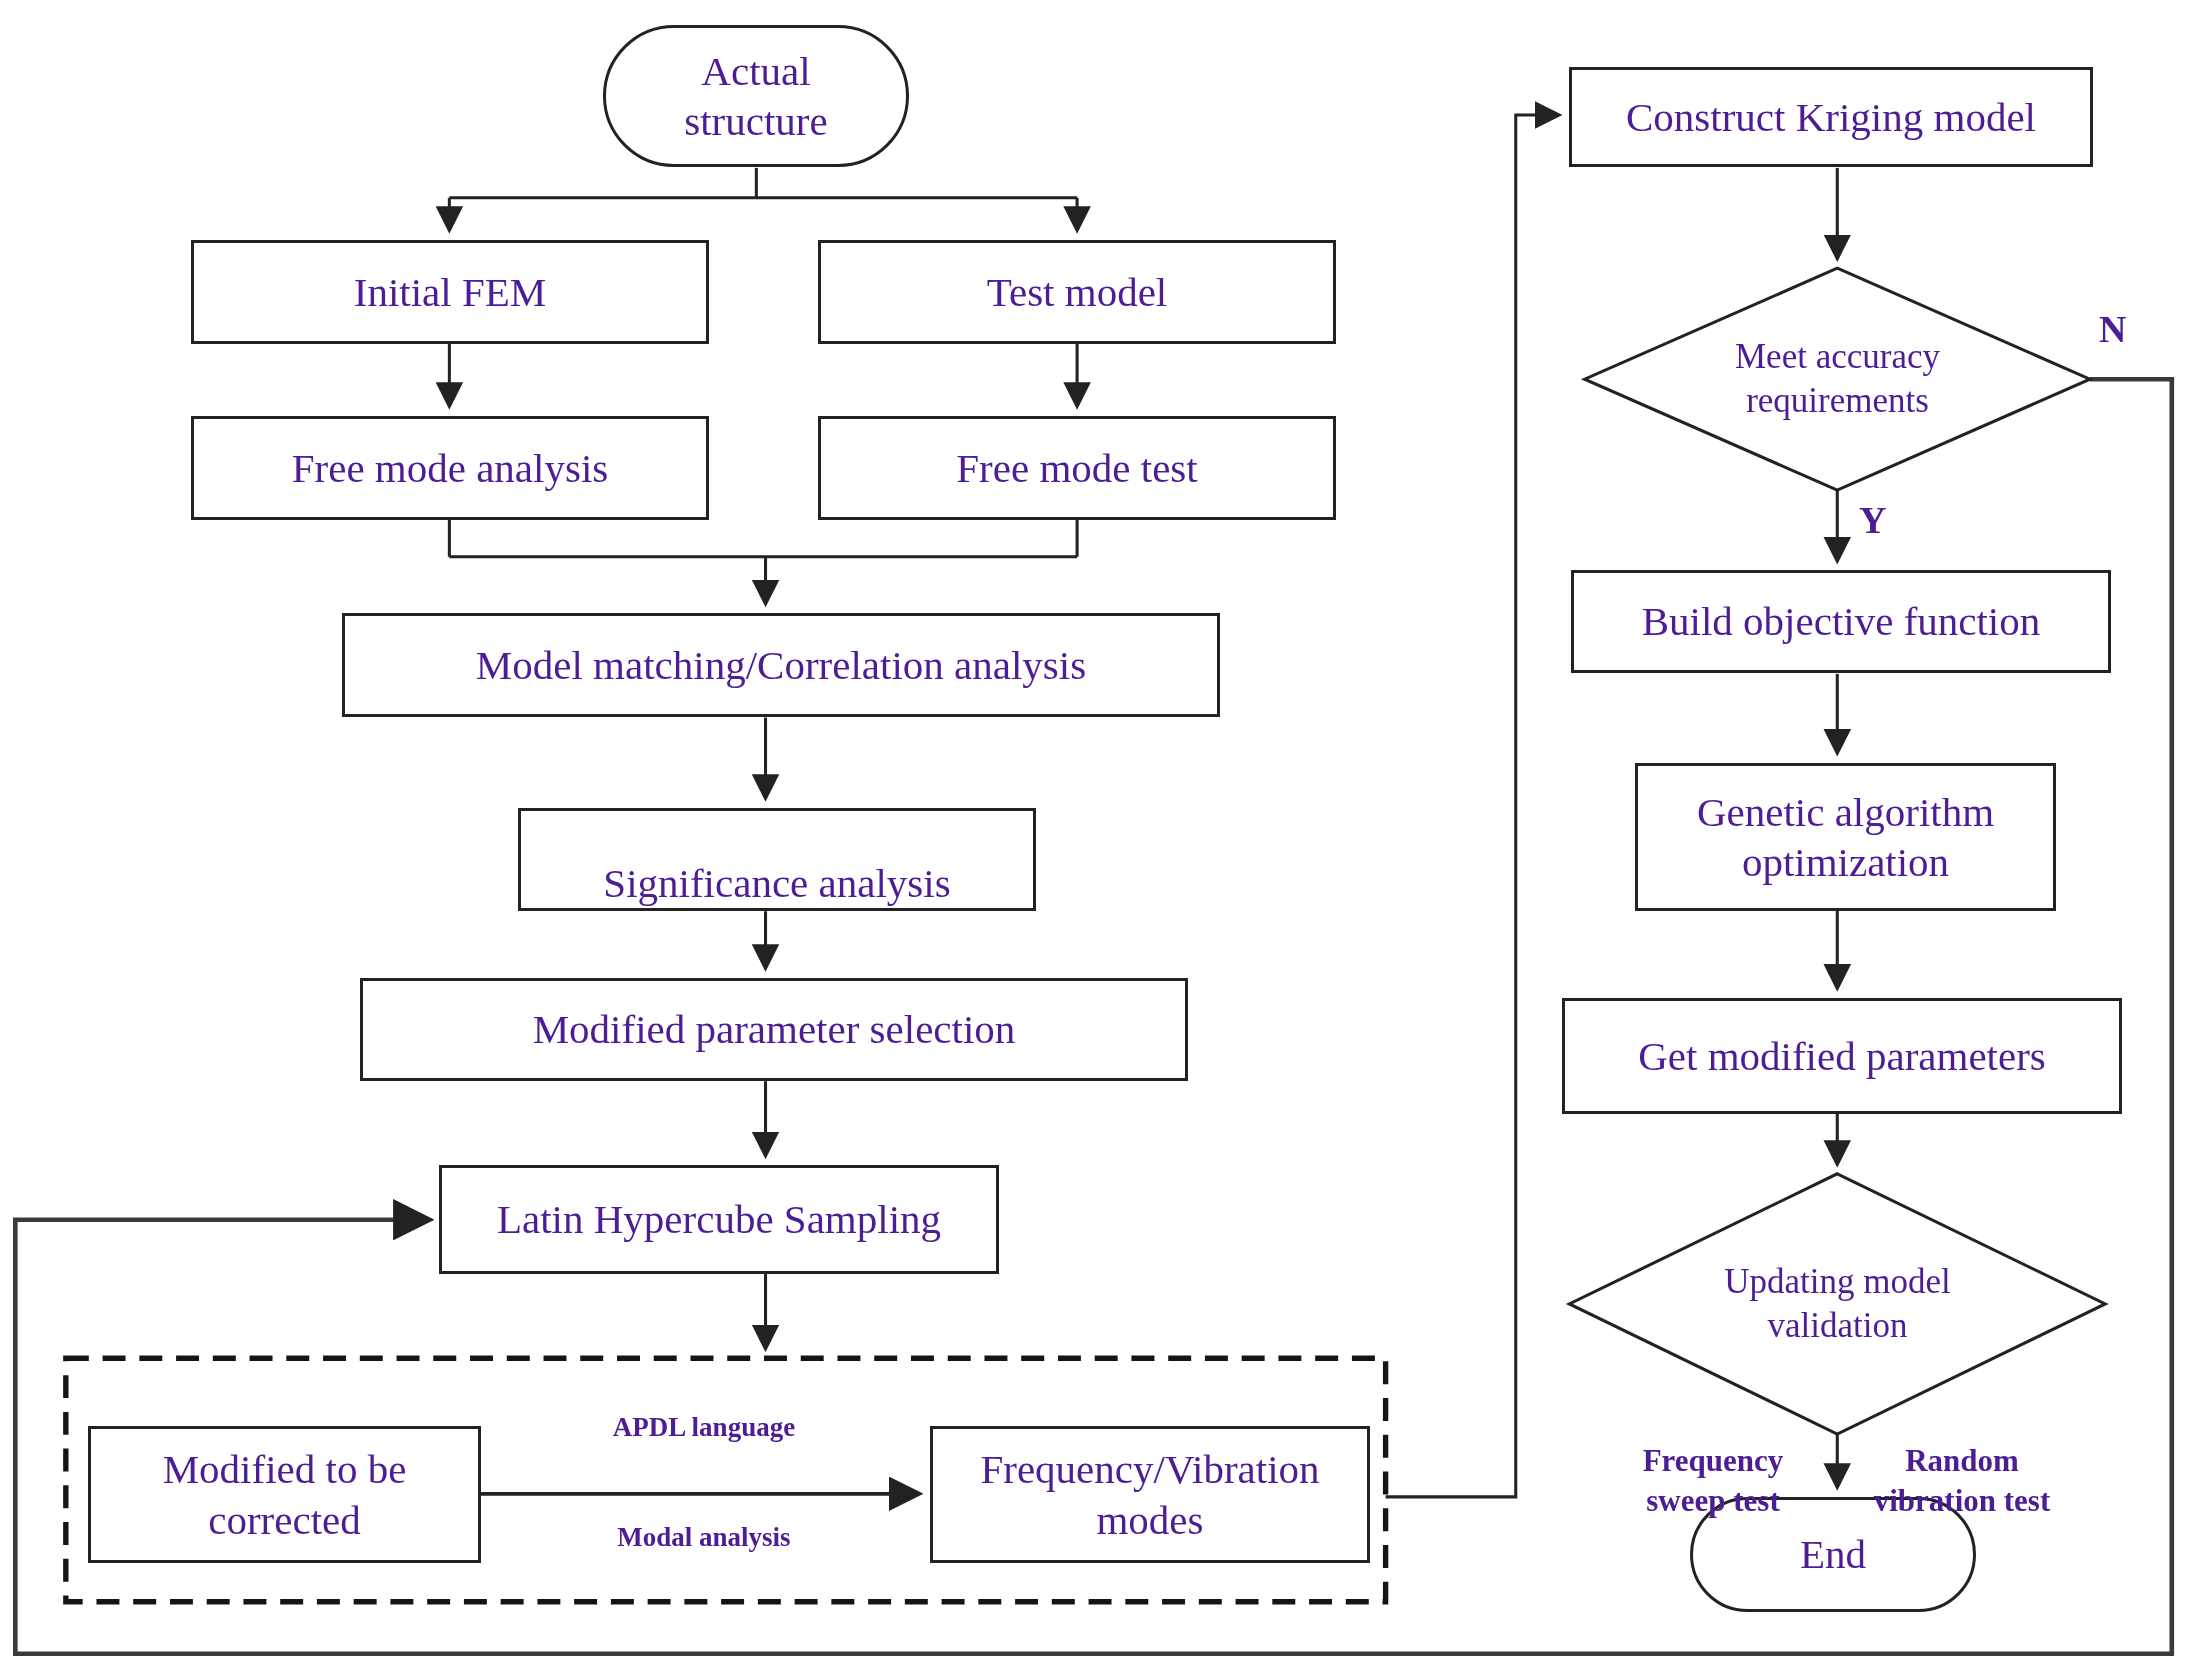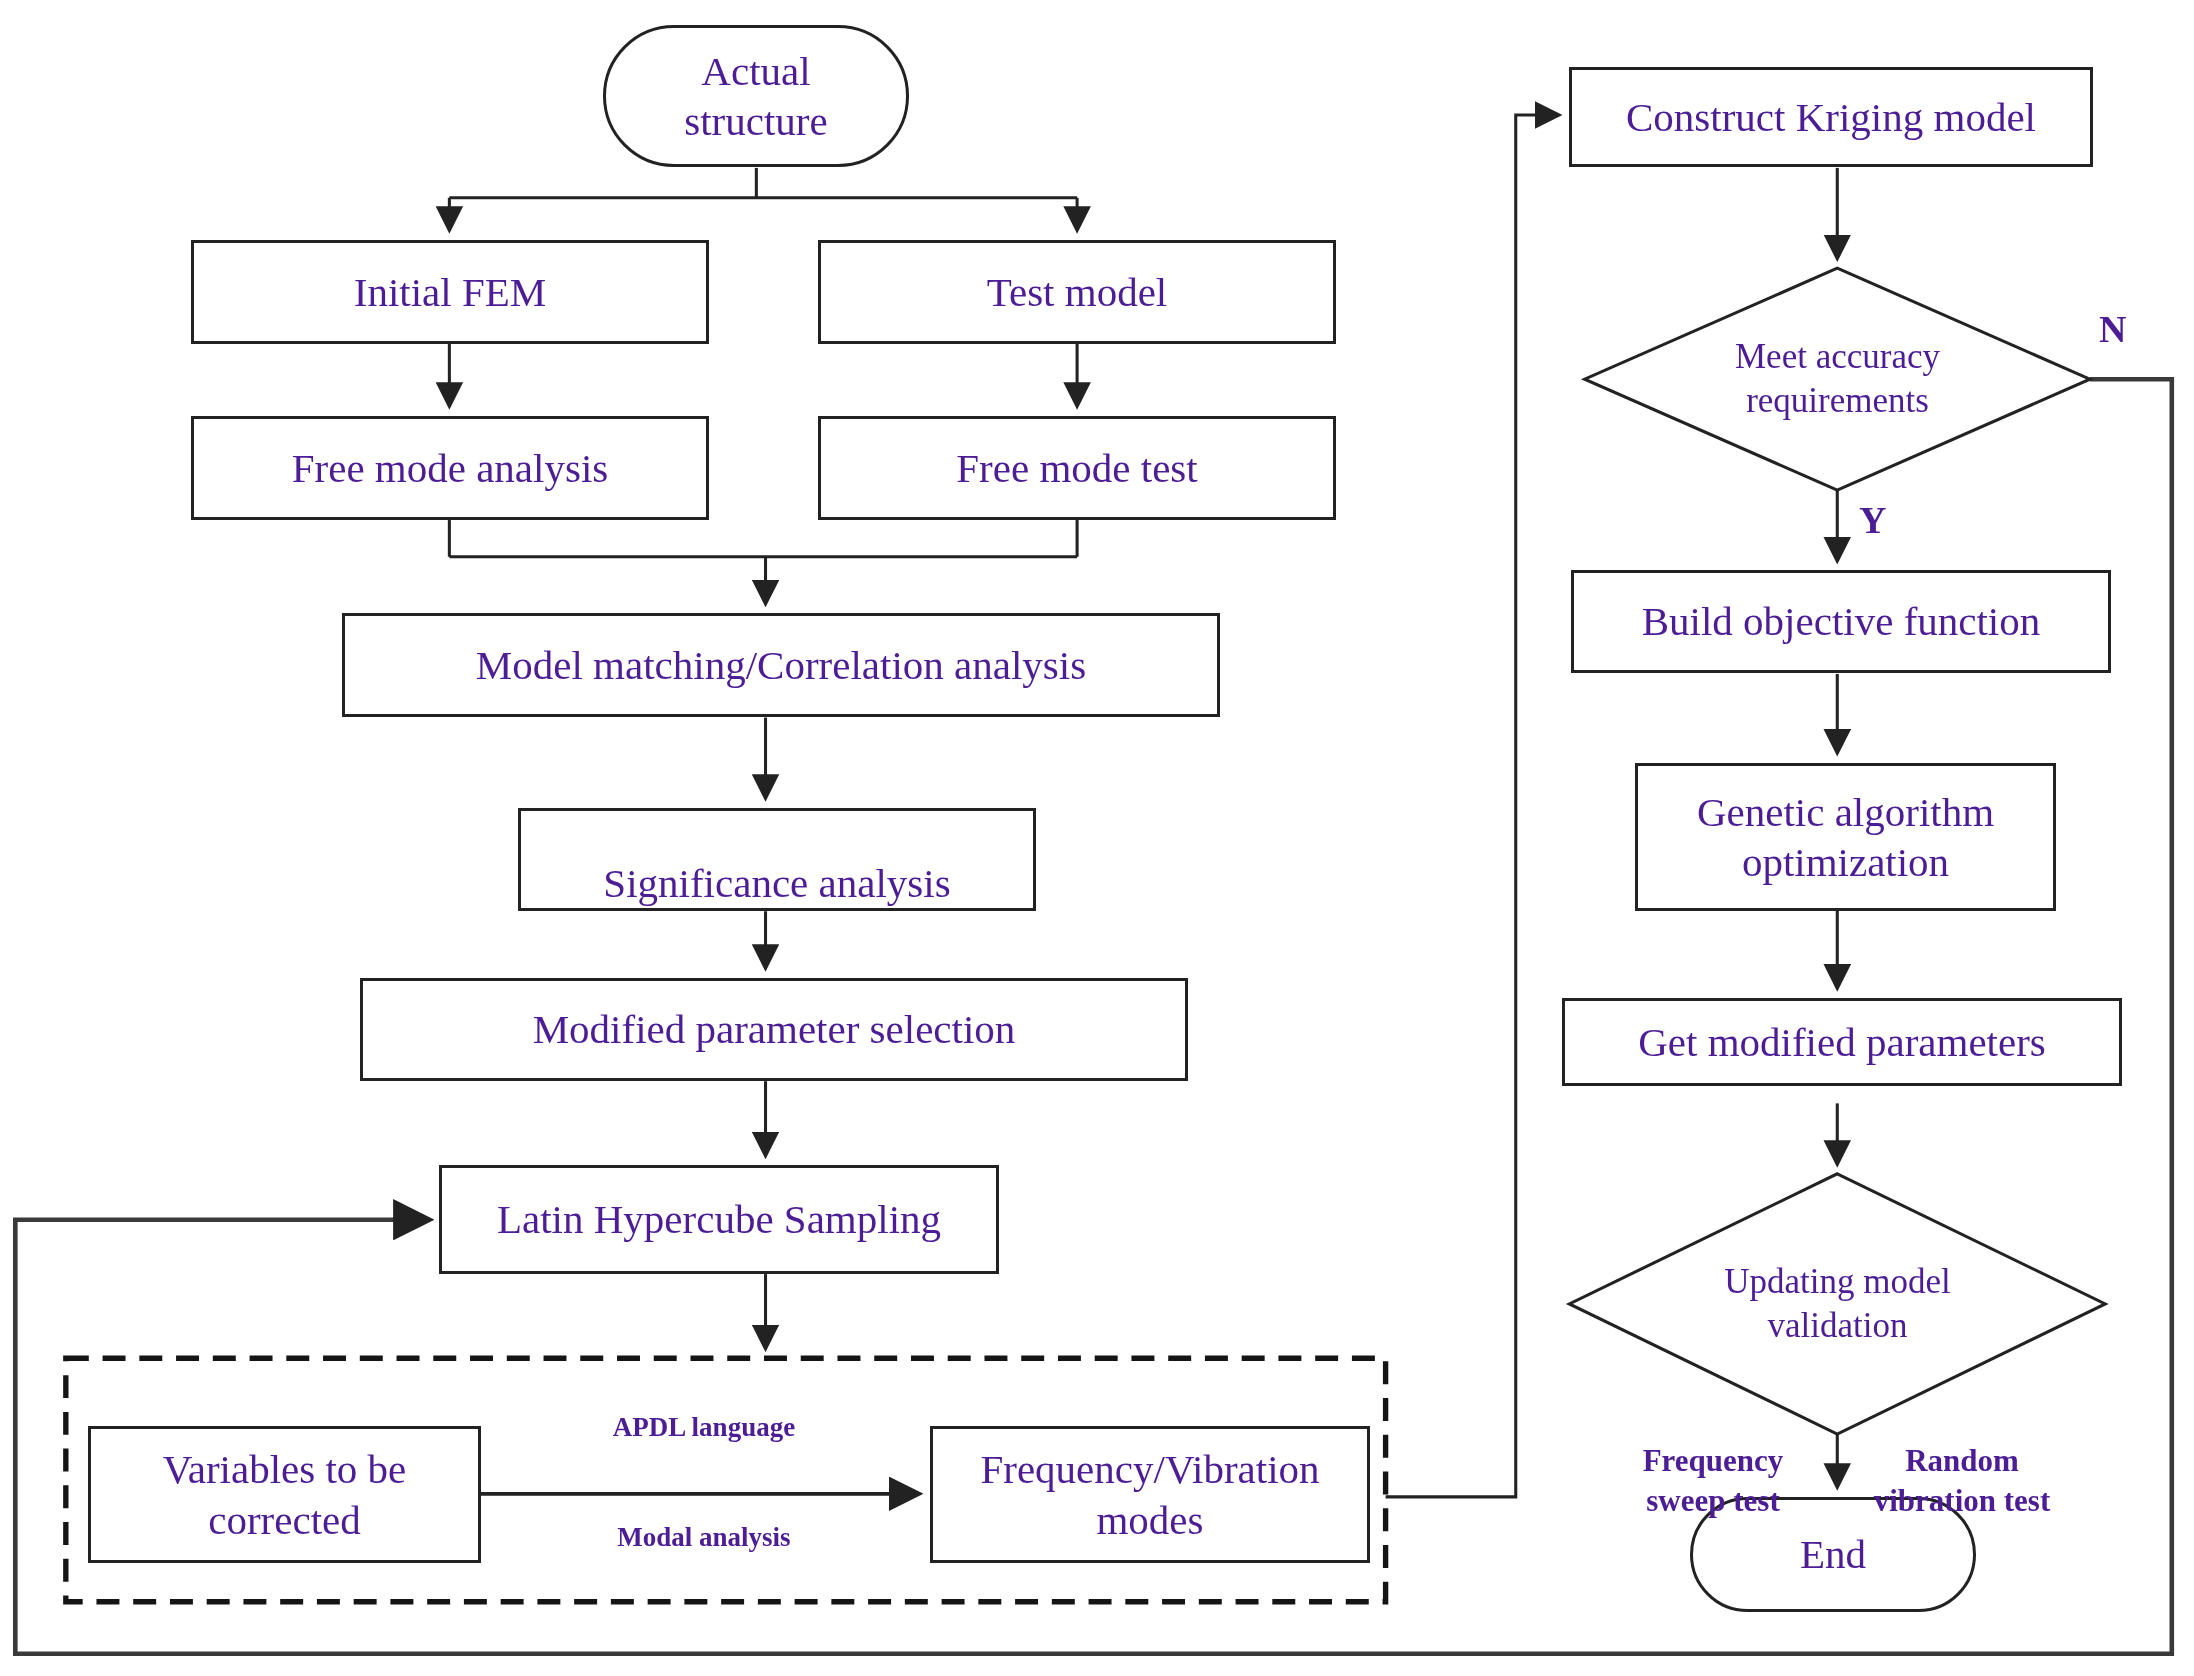--- a/index.html
+++ b/index.html
@@ -121,21 +121,21 @@
 
   <div class="node" style="left:360px;top:978px;width:828px;height:103px;">
     <span>Modified parameter selection</span>
   </div>
 
   <div class="node" style="left:439px;top:1165px;width:560px;height:109px;">
     <span>Latin Hypercube Sampling</span>
   </div>
 
   <div class="node" style="left:88px;top:1426px;width:393px;height:137px;">
-    <span style="display:inline-block;max-width:322px;">Variables to be corrected</span>
+    <span style="display:inline-block;max-width:322px;">Modified to be corrected</span>
   </div>
 
   <div class="node" style="left:930px;top:1426px;width:440px;height:137px;">
     <span style="display:inline-block;max-width:398px;">Frequency/Vibration modes</span>
   </div>
 
   <div class="node" style="left:1569px;top:67px;width:524px;height:100px;">
     <span>Construct Kriging model</span>
   </div>
 
@@ -144,21 +144,21 @@
   </div>
 
   <div class="node" style="left:1571px;top:570px;width:540px;height:103px;">
     <span>Build objective function</span>
   </div>
 
   <div class="node" style="left:1635px;top:763px;width:421px;height:148px;">
     <span style="display:inline-block;max-width:360px;">Genetic algorithm optimization</span>
   </div>
 
-  <div class="node" style="left:1562px;top:998px;width:560px;height:88px;text-align:center;">
+  <div class="node" style="left:1562px;top:998px;width:560px;height:116px;text-align:center;">
     <span>Get modified parameters</span>
   </div>
 
   <div class="diamond-label" style="left:1646px;top:1231px;width:383px;height:145px;">
     <span style="display:inline-block;max-width:329px;">Updating model validation</span>
   </div>
 
   <div class="node terminator" style="left:1690px;top:1497px;width:286px;height:115px;">
     <span>End</span>
   </div>

